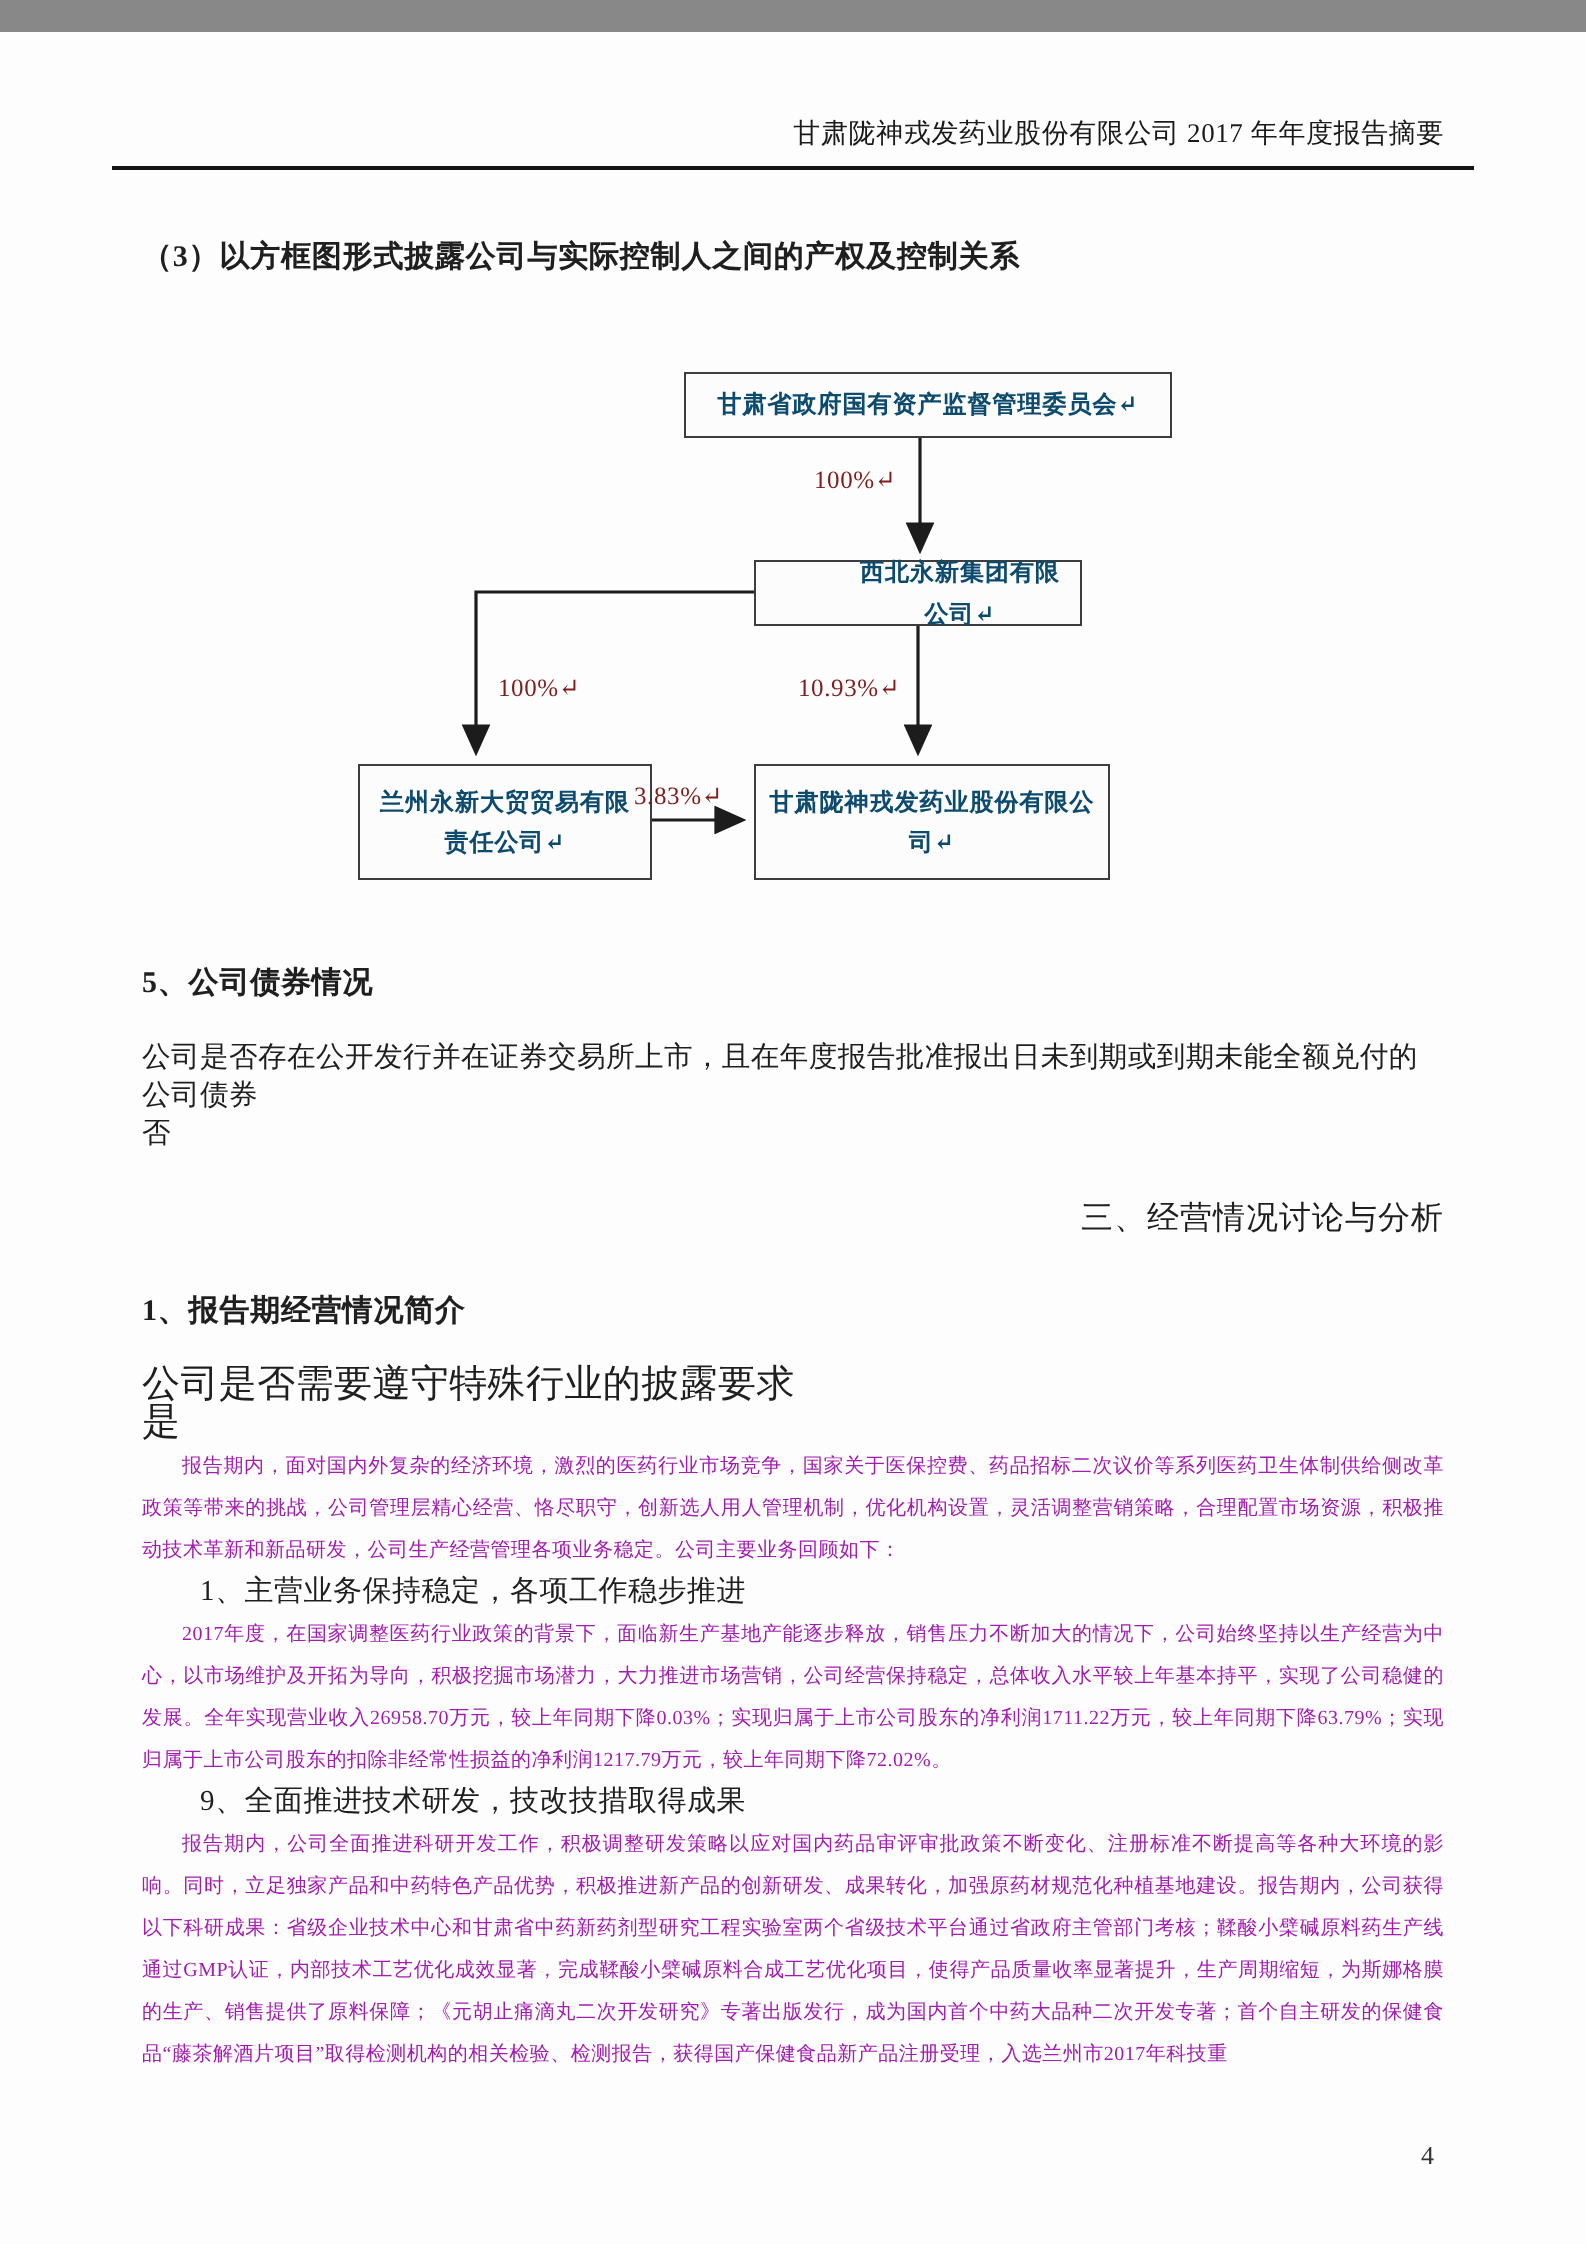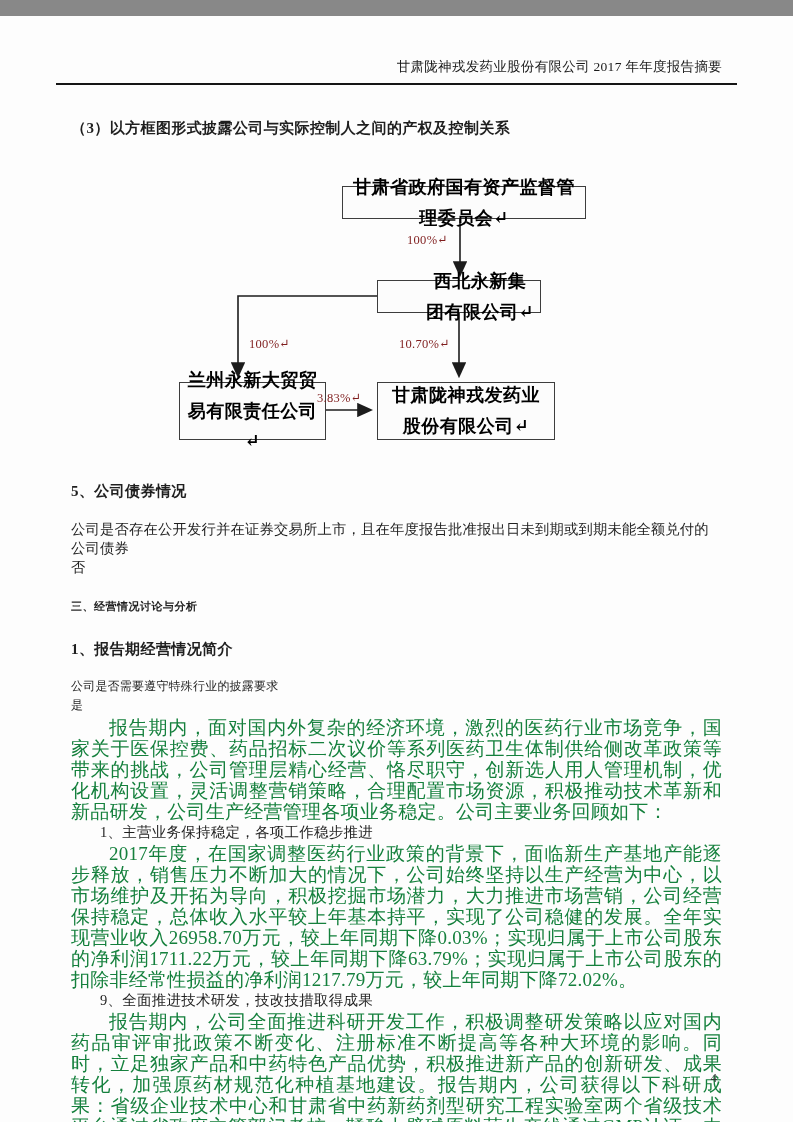--- a/index.html
+++ b/index.html
@@ -18,46 +18,46 @@
 
   .h-s3 { font-size:15px; font-weight:bold; margin:34px 0 0 0; letter-spacing:0.4px; }
 
   
   .diagram { position:relative; height:278px; margin-top:40px; }
   .diagram svg { position:absolute; left:0; top:0; }
   .node {
     position:absolute; box-sizing:border-box;
     border:1.6px solid #3d3d3d; background:#fcfcfc;
     display:flex; align-items:center; justify-content:center;
-    text-align:center; font-weight:bold; font-size:18px; line-height:1.7;
-    padding:0 5px; letter-spacing:0.5px; color:#000000;
+    text-align:center; font-weight:bold; font-size:12px; line-height:1.7;
+    padding:0 5px; letter-spacing:0.5px; color:#0c4a6e;
   }
   .node-a { left:271px; top:8px;   width:244px; height:33px; }
   .node-b { left:306px; top:102px; width:164px; height:33px;padding-left:47px; }
   .node-c { left:108px; top:204px; width:147px; height:58px; }
   .node-d { left:306px; top:204px; width:178px; height:58px; }
   .edge-label { position:absolute; font-size:12.5px; color:#7f1d1d; letter-spacing:0.3px; }
   .el-1 { left:336px; top:54px; }
   .el-2 { left:178px; top:158px; }
   .el-3 { left:328px; top:158px; }
   .el-4 { left:246px; top:212px; }
 
   .h-s5 { font-size:15px; font-weight:bold; margin:26px 0 0 0; letter-spacing:0.4px; }
   .qline { font-size:14.3px; margin-top:19px; line-height:19px; letter-spacing:0.2px; }
   .aline { font-size:14.3px; line-height:19px; }
 
-  .h-three { font-size:11px; font-weight:bold; margin:22px 0 0 0; letter-spacing:0.5px; }
+  .h-three { font-size:16px; font-weight:normal; margin:22px 0 0 0; letter-spacing:0.5px;text-align:right; }
   .h-sub1 { font-size:15px; font-weight:bold; margin:26px 0 0 0; letter-spacing:0.4px; }
 
-  .plain { font-size:12px; line-height:19px; letter-spacing:0.2px; }
+  .plain { font-size:19px; line-height:19px; letter-spacing:0.2px; }
   .plain-first { margin-top:18px; }
 
   .para {
-    font-size:19px; line-height:21px; letter-spacing:0.25px;
-    text-align:justify; text-indent:2em; margin:0; color:#15803d;
+    font-size:10px; line-height:21px; letter-spacing:0.25px;
+    text-align:justify; text-indent:2em; margin:0; color:#a21caf;
   }
   .item-line { font-size:14.5px; line-height:21px; letter-spacing:0.25px; text-indent:2em; margin:0; }
   .body-block { margin-top:2px; }
 
   .page-number { position:absolute; right:76px; bottom:52px; font-size:13px; color:#333; }
 </style>
 </head>
 <body>
 
 <div class="page">
@@ -84,21 +84,21 @@
         <path d="M232,232 L299,232" stroke="#1c1c1c" stroke-width="1.6" fill="none" marker-end="url(#arr)"></path>
       </svg>
 
       <div class="node node-a">甘肃省政府国有资产监督管理委员会↵</div>
       <div class="node node-b">西北永新集团有限公司↵</div>
       <div class="node node-c">兰州永新大贸贸易有限责任公司↵</div>
       <div class="node node-d">甘肃陇神戎发药业股份有限公司↵</div>
 
       <div class="edge-label el-1">100%↵</div>
       <div class="edge-label el-2">100%↵</div>
-      <div class="edge-label el-3">10.70%↵</div>
+      <div class="edge-label el-3">10.93%↵</div>
       <div class="edge-label el-4">3.83%↵</div>
     </div>
 
     <div class="h-s5">5、公司债券情况</div>
     <div class="qline">公司是否存在公开发行并在证券交易所上市，且在年度报告批准报出日未到期或到期未能全额兑付的公司债券</div>
     <div class="aline">否</div>
 
     <div class="h-three">三、经营情况讨论与分析</div>
     <div class="h-sub1">1、报告期经营情况简介</div>
 

